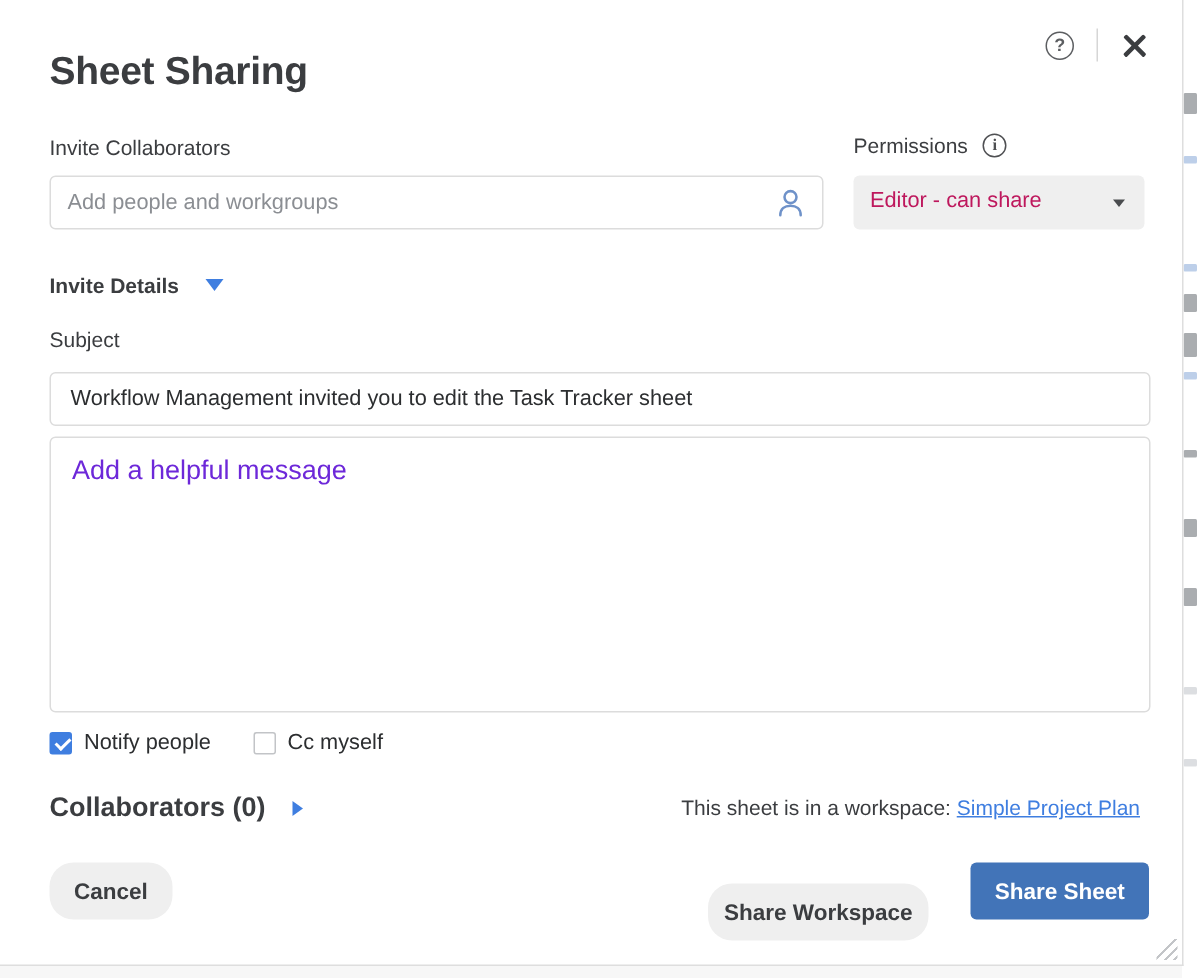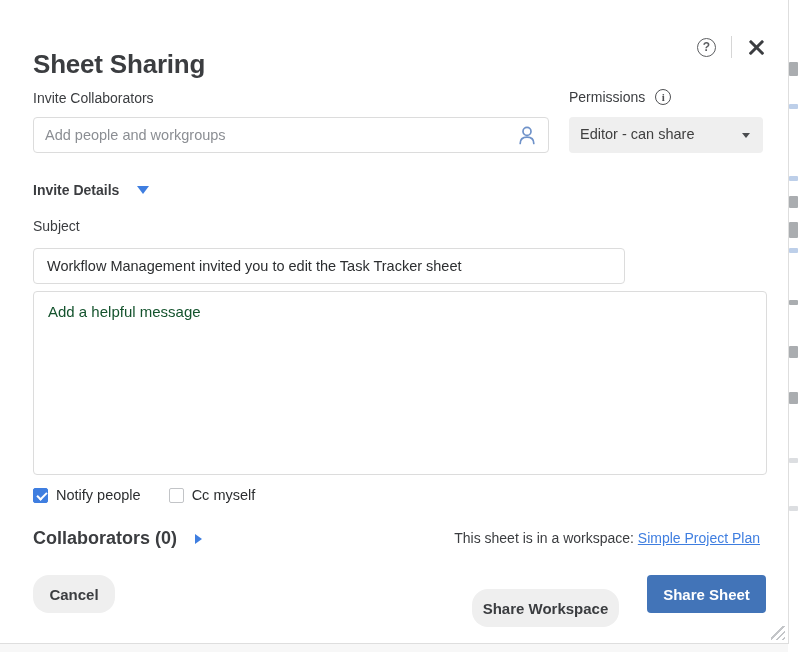--- a/index.html
+++ b/index.html
@@ -52,21 +52,21 @@
     height: 644px;
     background: #ffffff;
     border-right: 1px solid #dedede;
     border-bottom: 1px solid #dedede;
     box-sizing: border-box;
     overflow: hidden;
   }
 
   .modal-header {
     position: absolute;
-    left: 0; top: 17px;
+    left: 0; top: 0;
     width: 100%;
     height: 78px;
   }
 
   .title {
     position: absolute;
     left: 33px;
     top: 31px;
     font-size: 26px;
     font-weight: bold;
@@ -197,21 +197,21 @@
     background: #efefef;
     border-radius: 4px;
     box-sizing: border-box;
     cursor: pointer;
   }
   .perm-select .val {
     position: absolute;
     left: 11px;
     top: 9px;
     font-size: 14.5px;
-    color: #404040;
+    color: #be185d;
   }
   .caret-down {
     position: absolute;
     right: 13px;
     top: 16px;
     width: 0; height: 0;
     border-left: 4.5px solid transparent;
     border-right: 4.5px solid transparent;
     border-top: 5px solid #4a4c4f;
   }
@@ -241,21 +241,21 @@
   .subject-label {
     position: absolute;
     left: 33px;
     top: 218px;
   }
 
   .subject-input {
     position: absolute;
     left: 33px;
     top: 248px;
-    width: 592px;
+    width: 734px;
     height: 36px;
     border: 1px solid #dcdcdc;
     border-radius: 4px;
     background: #fff;
     box-sizing: border-box;
   }
   .subject-input .val {
     position: absolute;
     left: 13px;
     top: 9px;
@@ -272,22 +272,22 @@
     height: 184px;
     border: 1px solid #dcdcdc;
     border-radius: 4px;
     background: #fff;
     box-sizing: border-box;
   }
   .message-area .ph {
     position: absolute;
     left: 14px;
     top: 11px;
-    font-size: 15px;
-    color: #14532d;
+    font-size: 18px;
+    color: #6d28d9;
   }
 
   
   .check-row {
     position: absolute;
     left: 33px;
     top: 485px;
     display: flex;
     align-items: center;
     height: 20px;

